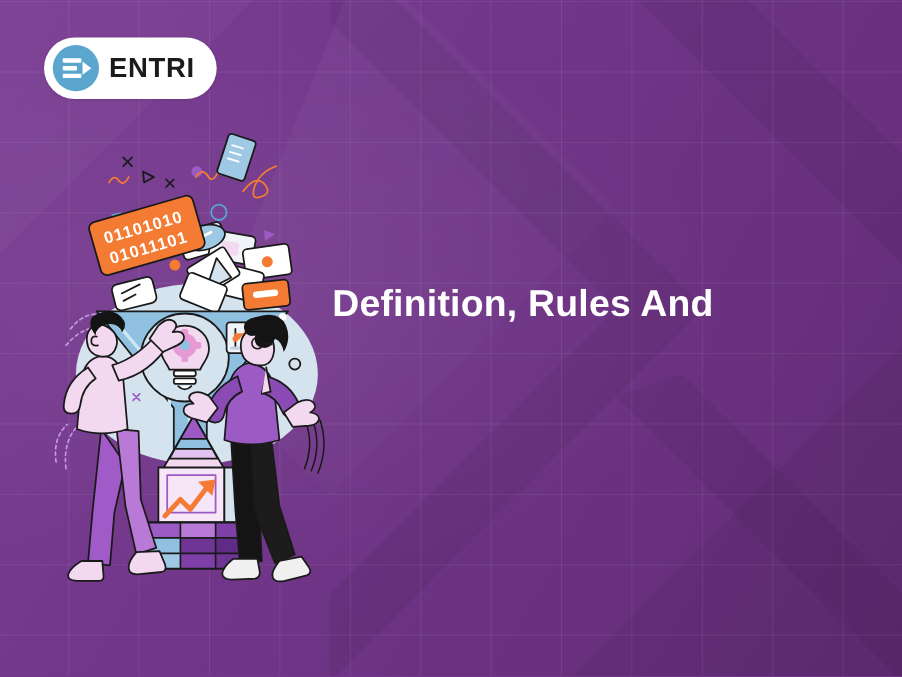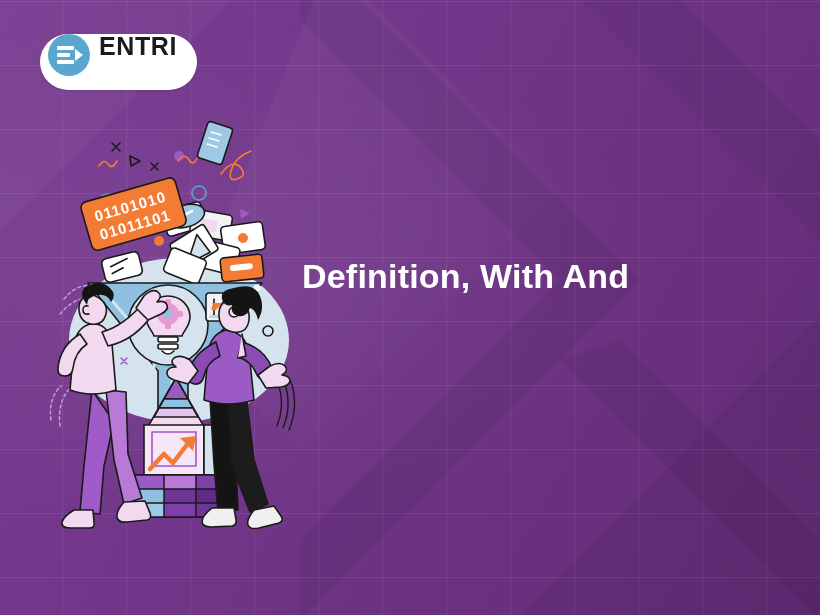--- a/index.html
+++ b/index.html
@@ -29,21 +29,21 @@
   .bg-vignette{
     position:absolute;inset:0;
     background:radial-gradient(ellipse at 22% 45%, rgba(255,255,255,.05) 0%, rgba(0,0,0,0) 55%);
   }
 
   
   .logo-pill{
     position:absolute;left:40px;top:34px;
     height:56px;min-width:140px;
     background:#ffffff;border-radius:28px;
-    display:flex;
+    display:flex;align-items:center;
     padding:0 20px 0 8px;box-sizing:border-box;
     box-shadow:0 1px 3px rgba(0,0,0,.12);
   }
   .logo-mark{
     width:42px;height:42px;border-radius:50%;
     background:#5ba6cf;flex:0 0 42px;
     position:relative;margin-right:9px;
   }
   .logo-mark .bar{position:absolute;background:#ffffff;border-radius:1px;}
   .logo-mark .b1{left:9px;top:12px;width:17px;height:4.2px;}
@@ -105,21 +105,21 @@
     <div class="logo-mark">
       <span class="bar b1"></span>
       <span class="bar b2"></span>
       <span class="bar b3"></span>
       <span class="tri"></span>
     </div>
     <span class="logo-text">ENTRI</span>
   </div>
 
   <h1 class="title">
-    <span class="tline">Definition, With And</span>
+    <span class="tline">Definition, Rules And</span>
   </h1>
 
   <div class="illo">
     <svg viewBox="0 0 260 350">
       <g stroke="#1a1a1a" stroke-width="1.6" stroke-linejoin="round" stroke-linecap="round">
 
         <ellipse cx="133" cy="212" rx="110" ry="82" fill="#d5e3ee" stroke="none"></ellipse>
 
         <g stroke="#1a1a1a" stroke-width="1.5" fill="none">
           <path d="M66 15 l8 8 M74 15 l-8 8"></path>

